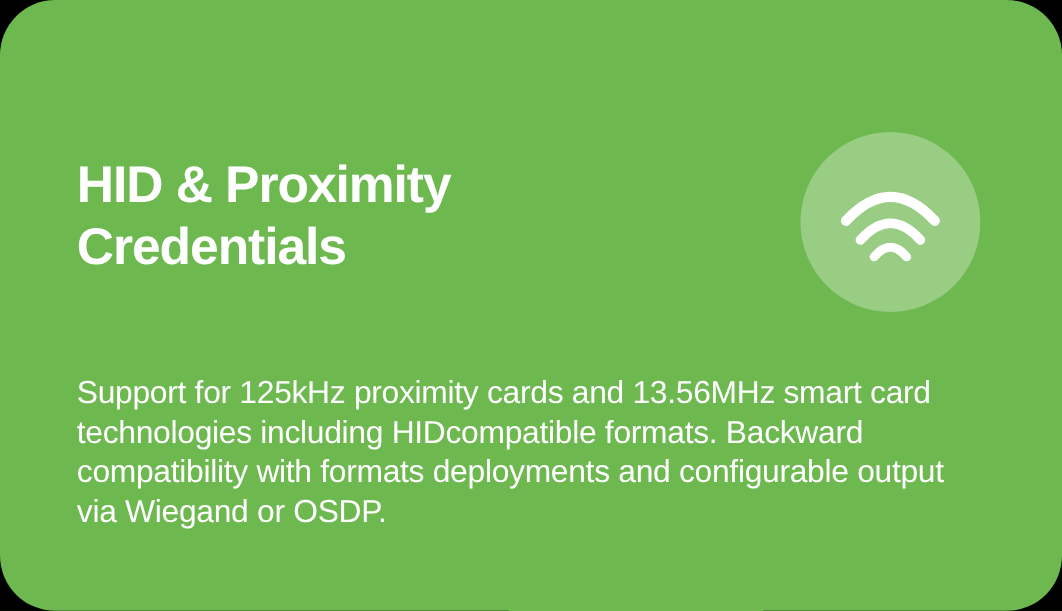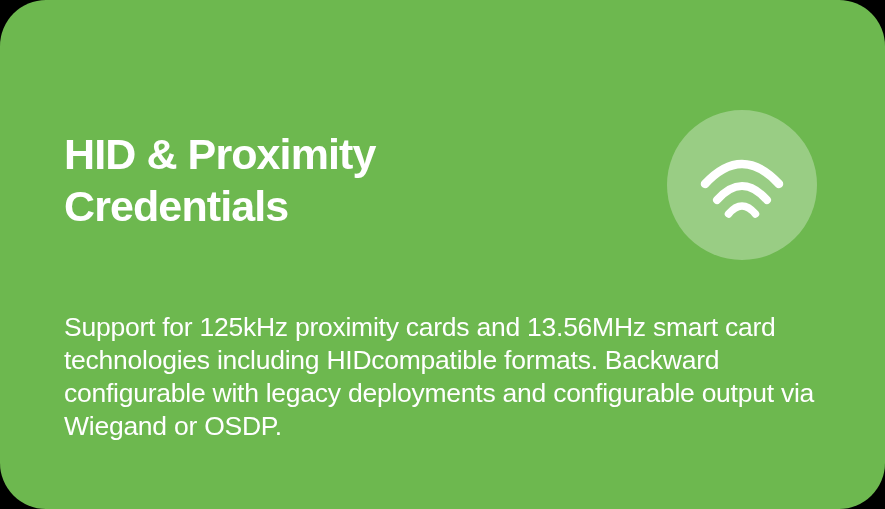--- a/index.html
+++ b/index.html
@@ -95,15 +95,15 @@
             <path d="M38 74 Q75 34 112 74" stroke-width="8.5"></path>
             <path d="M50 90 Q75 62 100 90" stroke-width="8"></path>
             <path d="M61.5 104 Q75 88 88.5 104" stroke-width="7.5"></path>
           </g>
         </svg>
       </span>
     </div>
 
   </div>
 
-  <p id="card-body">Support for 125kHz proximity cards and 13.56MHz smart card technologies including HIDcompatible formats. Backward configurable with legacy deployments and configurable output via Wiegand or OSDP.</p>
+  <p id="card-body">Support for 125kHz proximity cards and 13.56MHz smart card technologies including HIDcompatible formats. Backward compatibility with formats deployments and configurable output via Wiegand or OSDP.</p>
 
 </div>
 
 </body></html>

